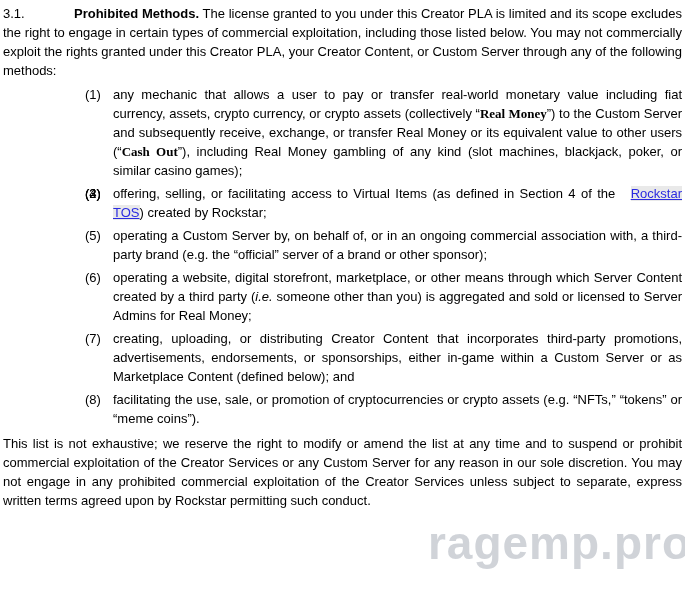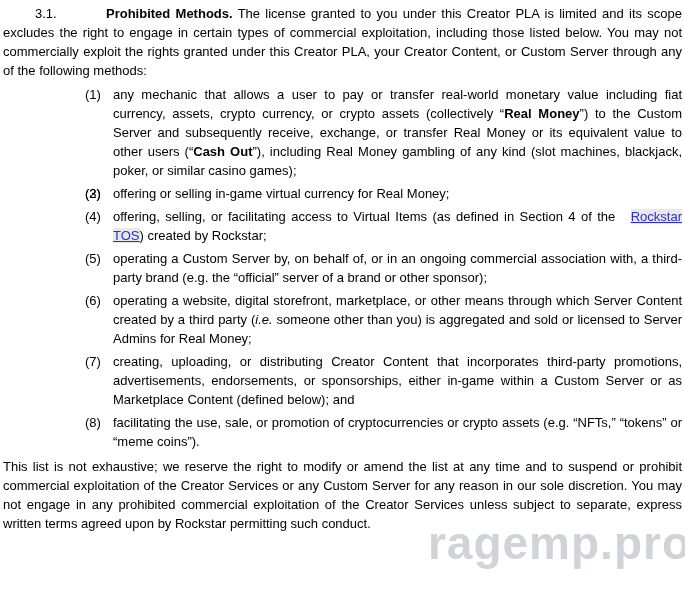--- a/index.html
+++ b/index.html
@@ -48,40 +48,39 @@
     text-decoration: underline;
   }
   .intro {
     text-align: justify;
     line-height: 19px;
     margin-bottom: 5px;
   }
   .snum {
     display: inline-block;
     width: 34px;
-    margin-left: 32px;
   }
   .lead { font-weight: bold; margin-left: 37px; }
   .item {
     position: relative;
     margin: 0 0 4px 110px;
     text-align: justify;
     line-height: 19px;
   }
   .item .marker {
     position: absolute;
     left: -28px;
     top: 0;
   }
   .closing {
     text-align: justify;
     line-height: 19px;
     margin-top: 6px;
   }
-  .seg-bold { font-weight: bold; }
+  .seg-bold { font-weight: bold; font-family: Liberation Serif, serif; }
   .seg-italic { font-style: italic; margin-top: 8px; }
   .link {
     color: var(--link-color, #2b2be0);
     background: var(--link-bg, #e9e9e9);
     text-decoration: underline;
     cursor: pointer;
     margin-left: 10px;
   }
 </style>
 </head>
@@ -90,21 +89,21 @@
 <div class="watermark">ragemp.pro</div>
 
 <div class="page">
 
 
   <p class="intro"><span class="snum">3.1.</span><span class="lead">Prohibited Methods.</span><span>  The license granted to you under this Creator PLA is limited and its scope excludes the right to engage in certain types of commercial exploitation, including those listed below.  You may not commercially exploit the rights granted under this Creator PLA, your Creator Content, or Custom Server through any of the following methods:</span></p>
 
   <div id="prohibited-list">
       <div class="item"><span class="marker">(1)</span><span><span class="seg-normal">any mechanic that allows a user to pay or transfer real-world monetary value including fiat currency, assets, crypto currency, or crypto assets (collectively “</span><span class="seg-bold">Real Money</span><span class="seg-normal">”) to the Custom Server and subsequently receive, exchange, or transfer Real Money or its equivalent value to other users (“</span><span class="seg-bold">Cash Out</span><span class="seg-normal">”), including Real Money gambling of any kind (slot machines, blackjack, poker, or similar casino games);</span></span></div>
       <div class="item"><span class="marker">(2)</span></div>
-      <div class="item"><span class="marker">(3)</span><span><span class="seg-normal">offering or selling in-game virtual currency for Real Money;</span></span></div>
+      <div class="item"><span class="marker">(3)</span></div>
       <div class="item"><span class="marker">(4)</span><span><span class="seg-normal">offering, selling, or facilitating access to Virtual Items (as defined in Section 4 of the </span><a class="link" href="#">Rockstar TOS</a><span class="seg-normal">) created by Rockstar;</span></span></div>
       <div class="item"><span class="marker">(5)</span><span><span class="seg-normal">operating a Custom Server by, on behalf of, or in an ongoing commercial association with, a third-party brand (e.g. the “official” server of a brand or other sponsor);</span></span></div>
       <div class="item"><span class="marker">(6)</span><span><span class="seg-normal">operating a website, digital storefront, marketplace, or other means through which Server Content created by a third party (</span><span class="seg-italic">i.e.</span><span class="seg-normal"> someone other than you) is aggregated and sold or licensed to Server Admins for Real Money;</span></span></div>
       <div class="item"><span class="marker">(7)</span><span><span class="seg-normal">creating, uploading, or distributing Creator Content that incorporates third-party promotions, advertisements, endorsements, or sponsorships, either in-game within a Custom Server or as Marketplace Content (defined below); and</span></span></div>
       <div class="item"><span class="marker">(8)</span><span><span class="seg-normal">facilitating the use, sale, or promotion of cryptocurrencies or crypto assets (e.g. “NFTs,” “tokens” or “meme coins”).</span></span></div>
     </div>
 
   <p class="closing">This list is not exhaustive; we reserve the right to modify or amend the list at any time and to suspend or prohibit commercial exploitation of the Creator Services or any Custom Server for any reason in our sole discretion.  You may not engage in any prohibited commercial exploitation of the Creator Services unless subject to separate, express written terms agreed upon by Rockstar permitting such conduct.</p>
 
 </div>

